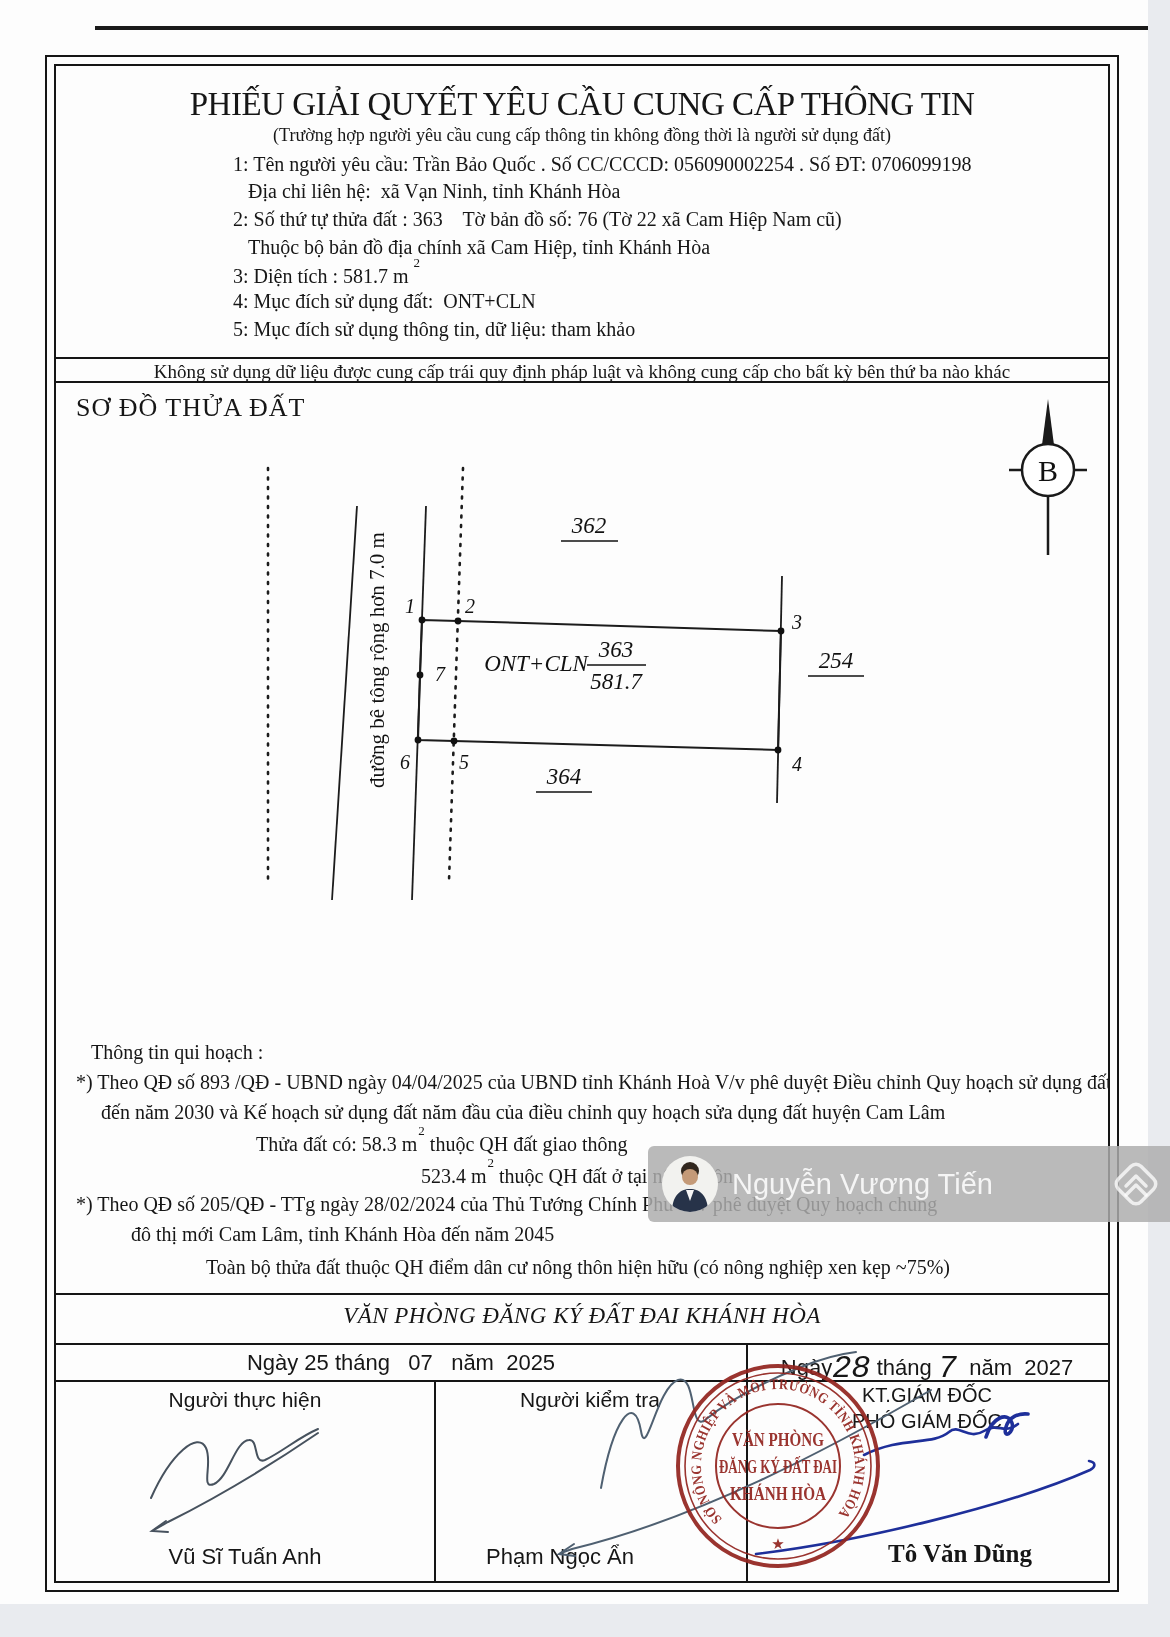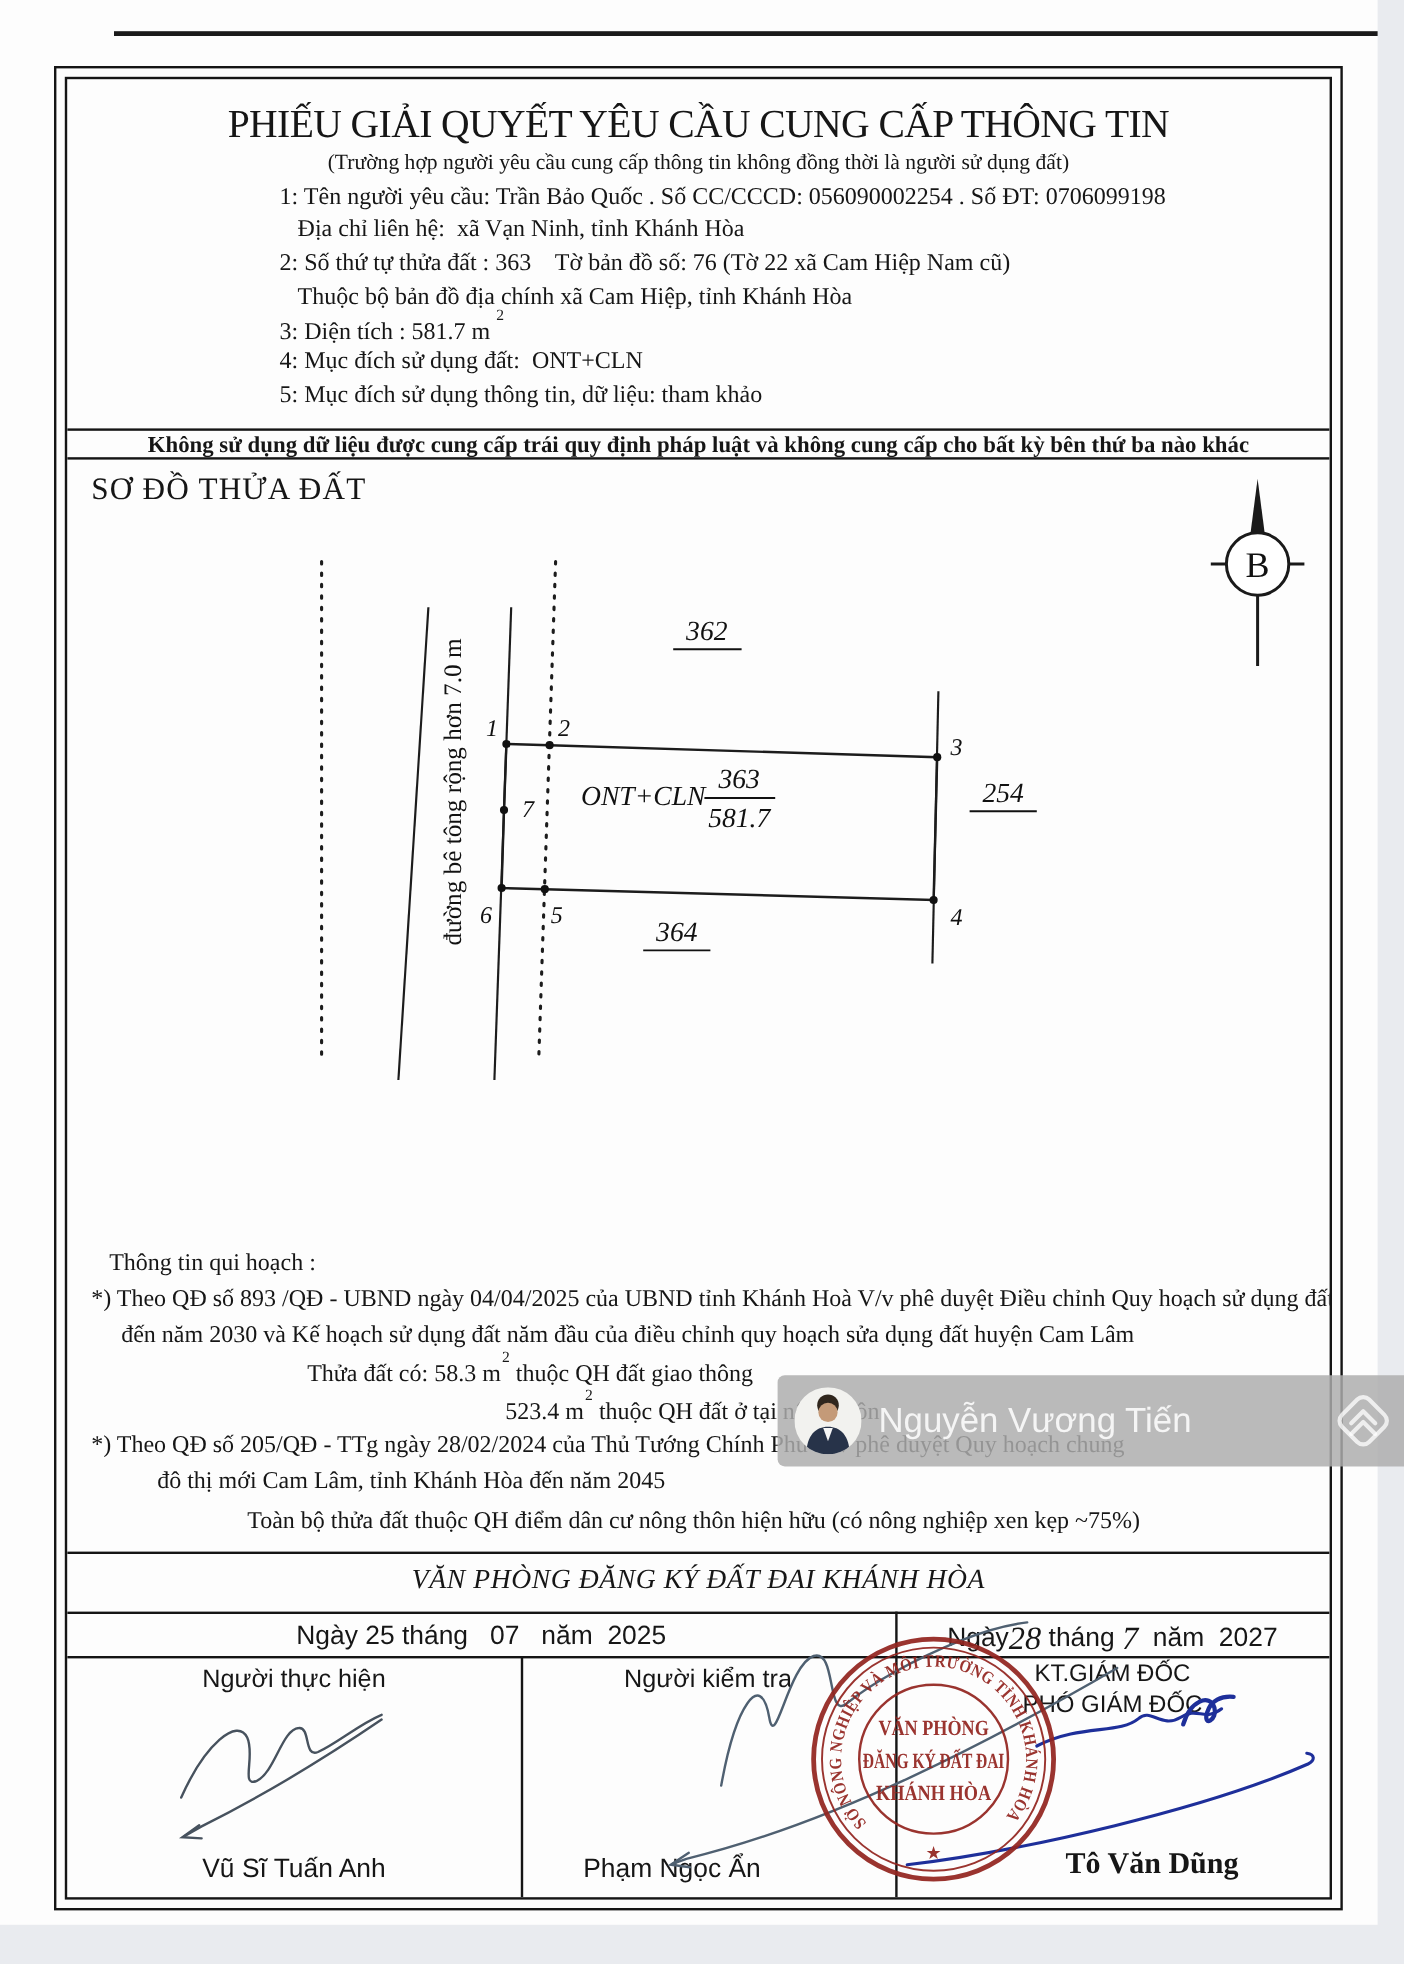--- a/index.html
+++ b/index.html
@@ -12,26 +12,26 @@
   .top-edge-line{position:absolute;left:95px;top:26px;width:1075px;height:4px;background:#1a1a1a;}
   .doc-outer{position:absolute;left:45px;top:55px;width:1070px;height:1533px;border:2.5px solid #151515;}
   .doc-inner{position:absolute;inset:7px;border:2px solid #151515;overflow:hidden;}
   .title{left:0;top:20px;width:100%;text-align:center;font-size:33px;letter-spacing:-0.5px;white-space:pre;}
   .subtitle{left:0;top:59px;width:100%;text-align:center;font-size:18px;white-space:pre;}
   .fline{font-size:20px;white-space:pre;}
   sup.m2{font-size:13px;position:relative;top:-8px;margin-left:5px;}
   sup.m2b{font-size:13px;position:relative;top:-8px;margin-left:1px;}
   .hline{position:absolute;left:0;right:0;height:2px;background:#151515;}
   .vline{position:absolute;width:2px;background:#151515;}
-  .warning{left:0;top:295px;width:100%;text-align:center;font-weight:bold;font-size:19px;white-space:nowrap;}
+  .warning{left:0;top:295px;width:100%;text-align:center;font-weight:normal;font-size:19px;white-space:nowrap;}
   .pline{font-size:20px;white-space:pre;z-index:2;}
   .map-title{left:20px;top:327px;font-size:26px;letter-spacing:1px;white-space:pre;z-index:2;}
   .office-title{left:0;top:1237px;width:100%;text-align:center;font-size:23px;letter-spacing:0.5px;z-index:2;font-style:italic;}
   .date{font-family:"Liberation Sans","DejaVu Sans",sans-serif;font-size:22px;white-space:pre;z-index:2;}
-  .hand{font-family:Liberation Serif, serif;font-style:italic;font-size:27px;position:relative;top:2px;}
+  .hand{font-family:Liberation Mono, monospace;font-style:italic;font-size:32px;position:relative;top:2px;}
   .role{font-family:"Liberation Sans","DejaVu Sans",sans-serif;font-size:21px;text-align:center;z-index:2;white-space:pre;}
   .role-bold{font-weight:normal;font-size:20px;}
   .sname{font-family:"Liberation Sans","DejaVu Sans",sans-serif;font-size:22px;text-align:center;z-index:2;white-space:pre;}
   .sname-serif{font-family:"Liberation Serif","DejaVu Serif",serif;font-weight:bold;font-size:25px;}
   .sig-svg{z-index:5;pointer-events:none;}
   .watermark{position:absolute;left:648px;top:1146px;width:608px;height:76px;
              background:rgba(173,173,173,0.84);border-radius:6px 0 0 6px;z-index:10;
              display:flex;align-items:center;}
   .wm-avatar{position:absolute;left:14px;top:10px;}
   .wm-name{position:absolute;left:84px;top:0;height:76px;line-height:76px;

